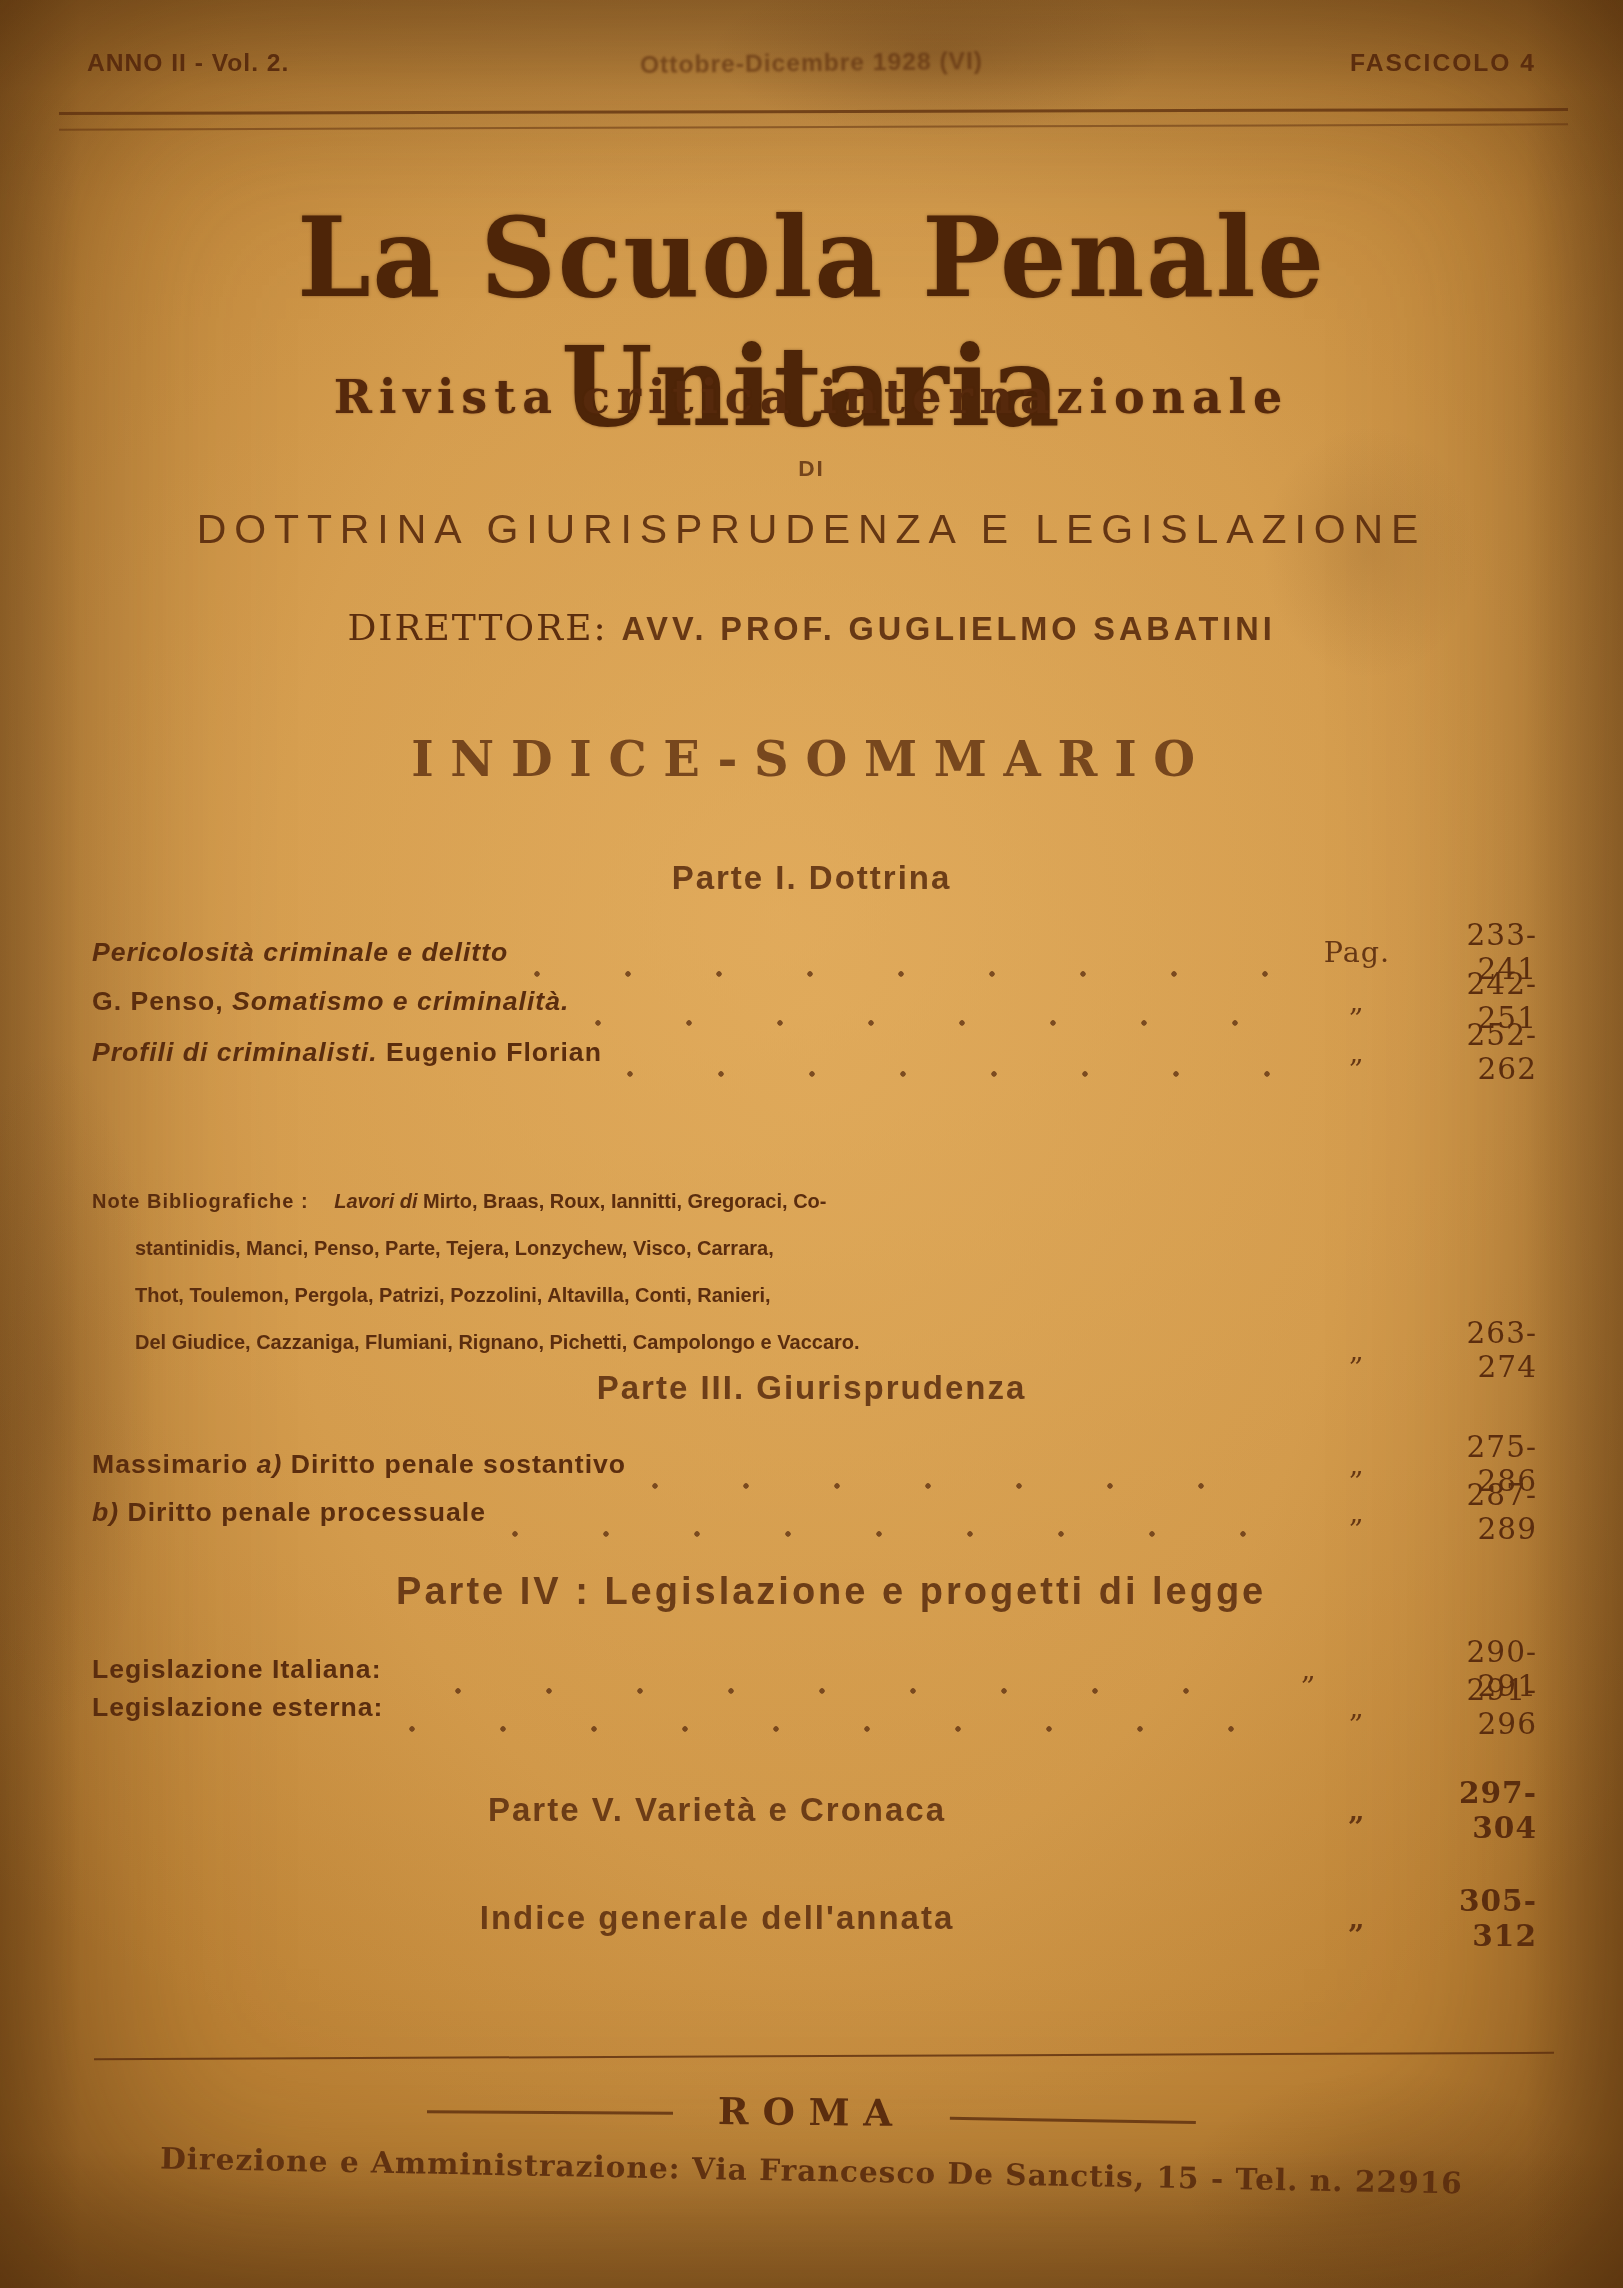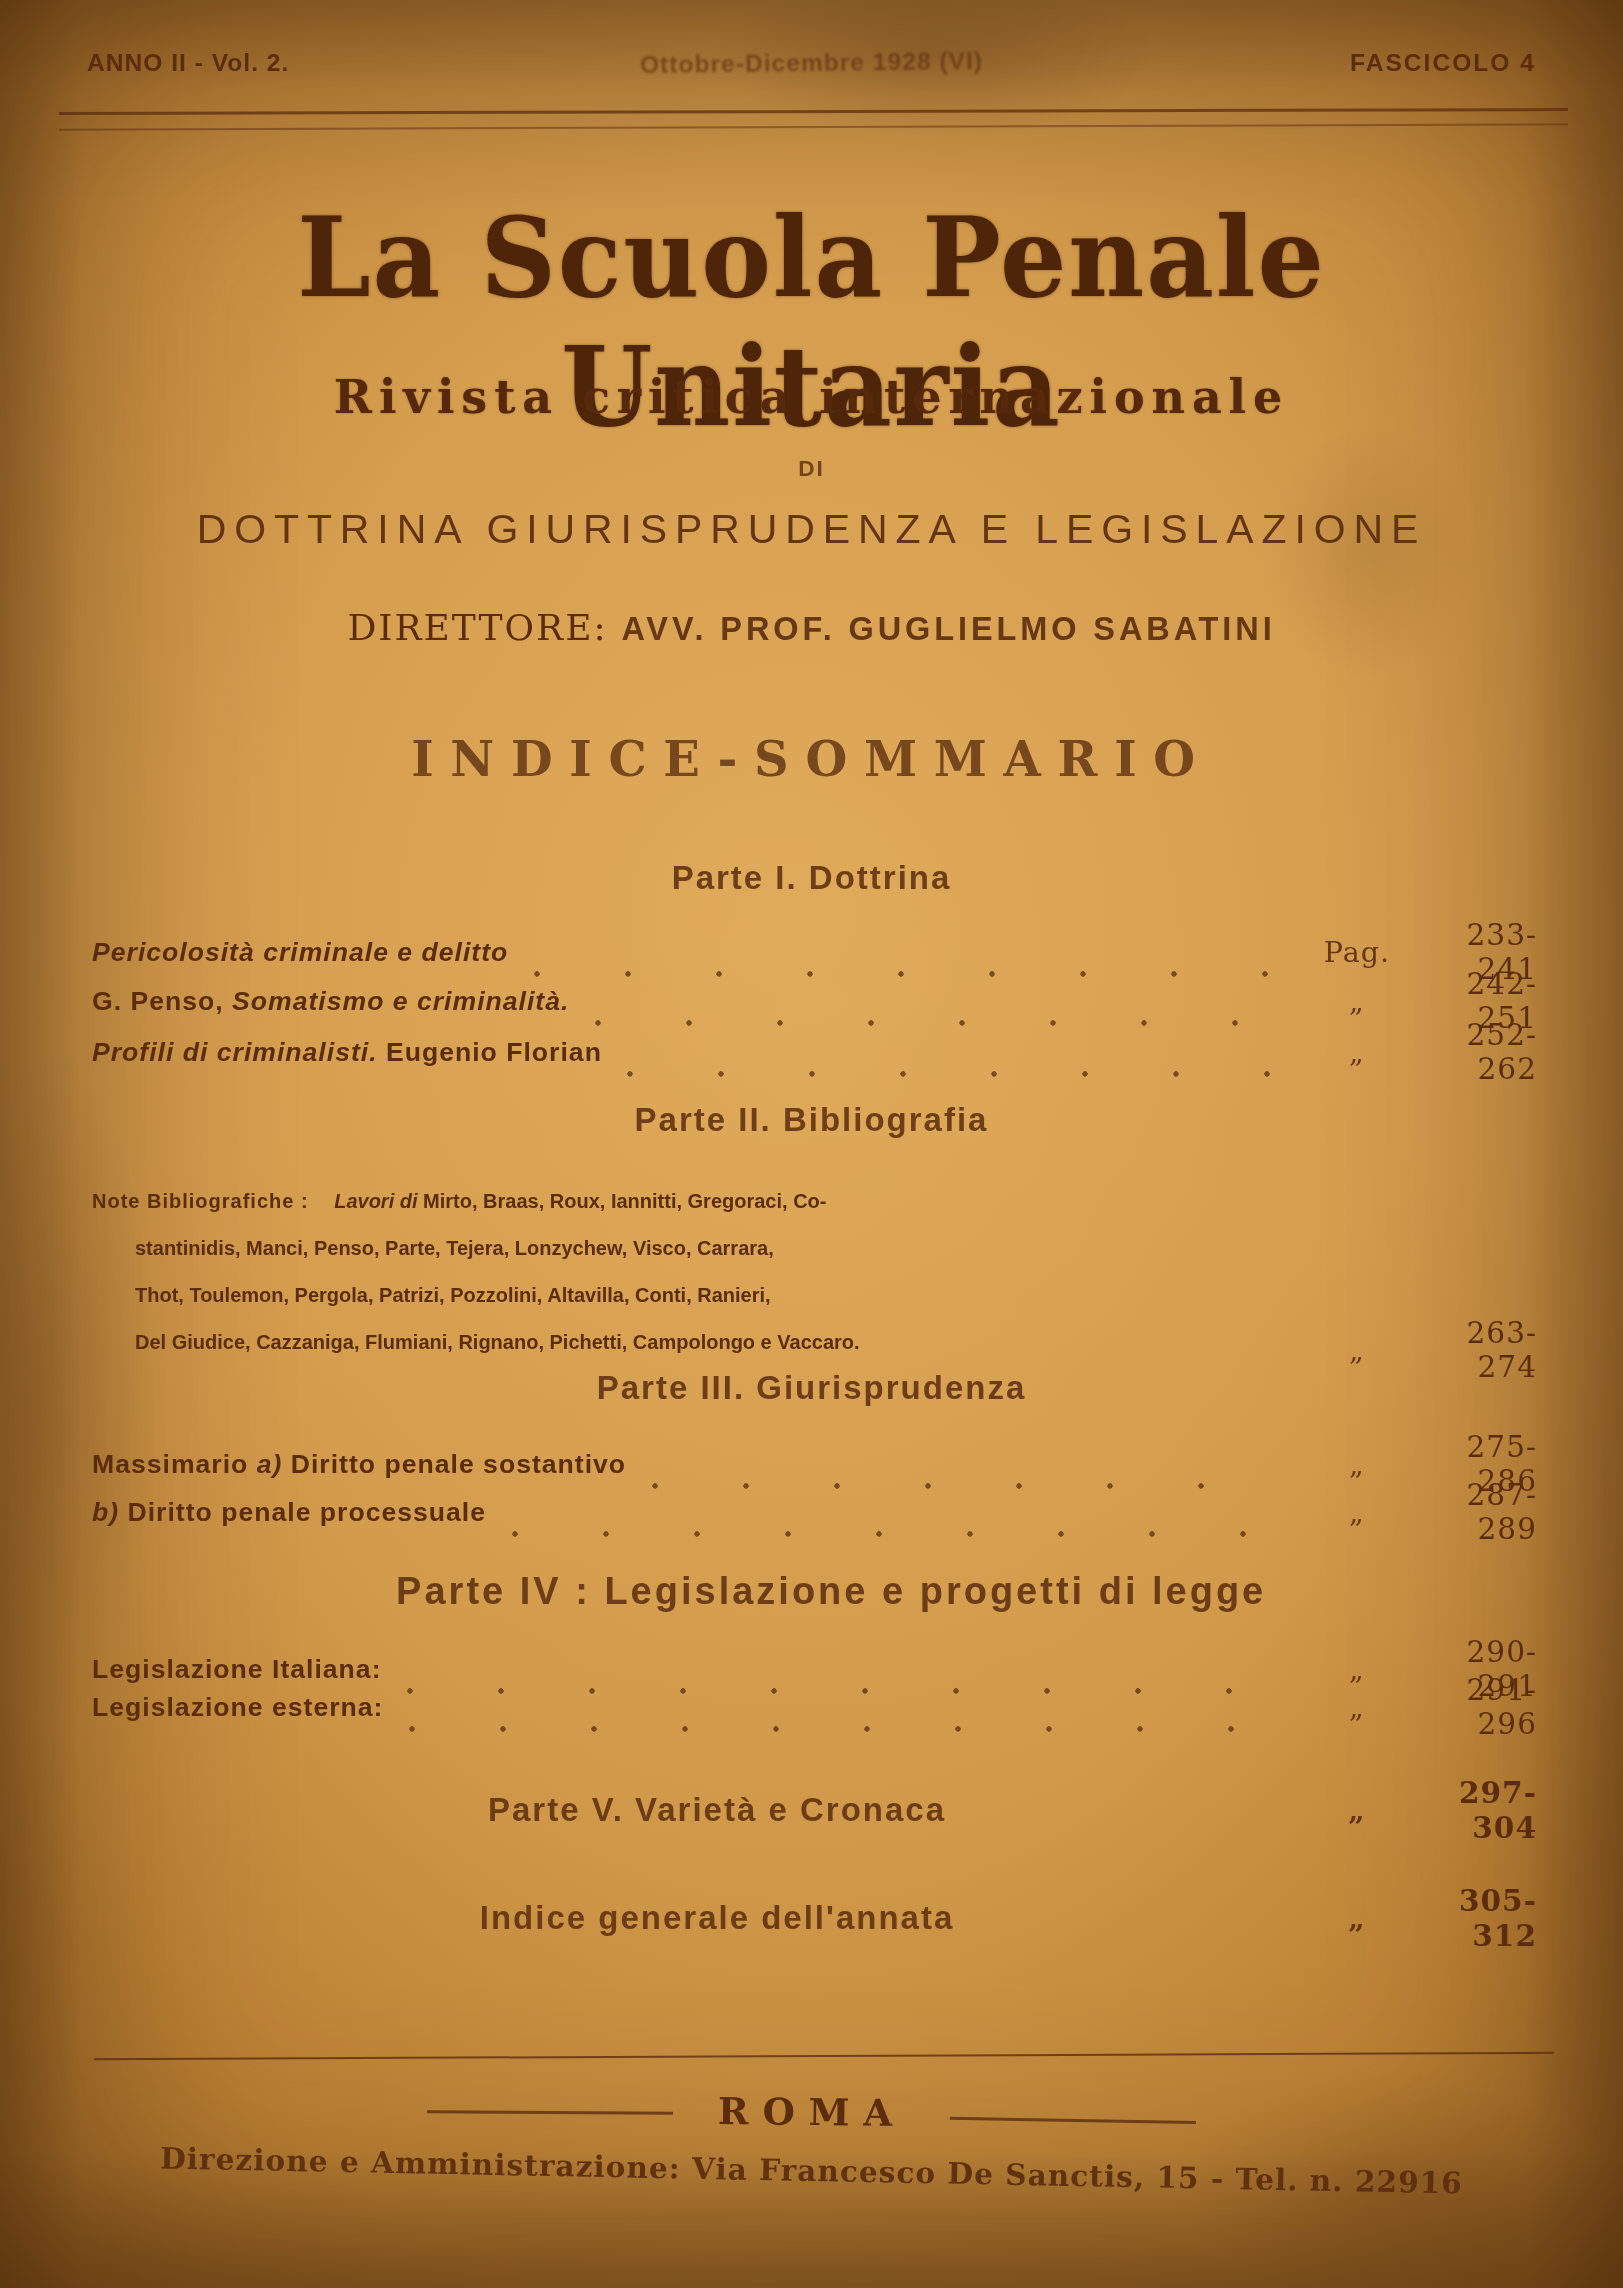--- a/index.html
+++ b/index.html
@@ -137,21 +137,20 @@
     <span class="pval">242-251</span>
   </div>
 
   <div class="trow ink" style="top:1018px;">
     <span class="t-text"><span class="it">Profili di criminalisti.</span><span> Eugenio Florian</span></span>
     <span class="leader"></span>
     <span class="plab">„</span>
     <span class="pval">252-262</span>
   </div>
 
-  <div class="abs parth ph2">Parte II. Bibliografia</div>
 
   <div class="abs biblio">
     <span class="blab">Note Bibliografiche :</span><span class="it">Lavori di</span><span> Mirto, Braas, Roux, Iannitti, Gregoraci, Co-</span>
     <span class="cont">stantinidis, Manci, Penso, Parte, Tejera, Lonzychew, Visco, Carrara,</span>
     <span class="cont">Thot, Toulemon, Pergola, Patrizi, Pozzolini, Altavilla, Conti, Ranieri,</span>
     <span class="cont">Del Giudice, Cazzaniga, Flumiani, Rignano, Pichetti, Campolongo e Vaccaro.</span>
   </div>
   <div class="trow ink" style="top:1316px;">
     <span class="sp"></span>
     <span class="plab">„</span>
@@ -169,21 +168,21 @@
 
   <div class="trow ink" style="top:1478px;">
     <span class="t-text"><span class="it">b)</span><span> Diritto penale processuale</span></span>
     <span class="leader"></span>
     <span class="plab">„</span>
     <span class="pval">287-289</span>
   </div>
 
   <div class="abs parth ph4">Parte IV : Legislazione e progetti di legge</div>
 
-  <div class="trow ink" style="top:1635px;">
+  <div class="trow ink" style="top:1635px;gap:48px;">
     <span class="t-text"><span>Legislazione Italiana:</span></span>
     <span class="leader"></span>
     <span class="plab">„</span>
     <span class="pval">290-291</span>
   </div>
 
   <div class="trow ink" style="top:1673px;">
     <span class="t-text"><span>Legislazione esterna:</span></span>
     <span class="leader"></span>
     <span class="plab">„</span>

